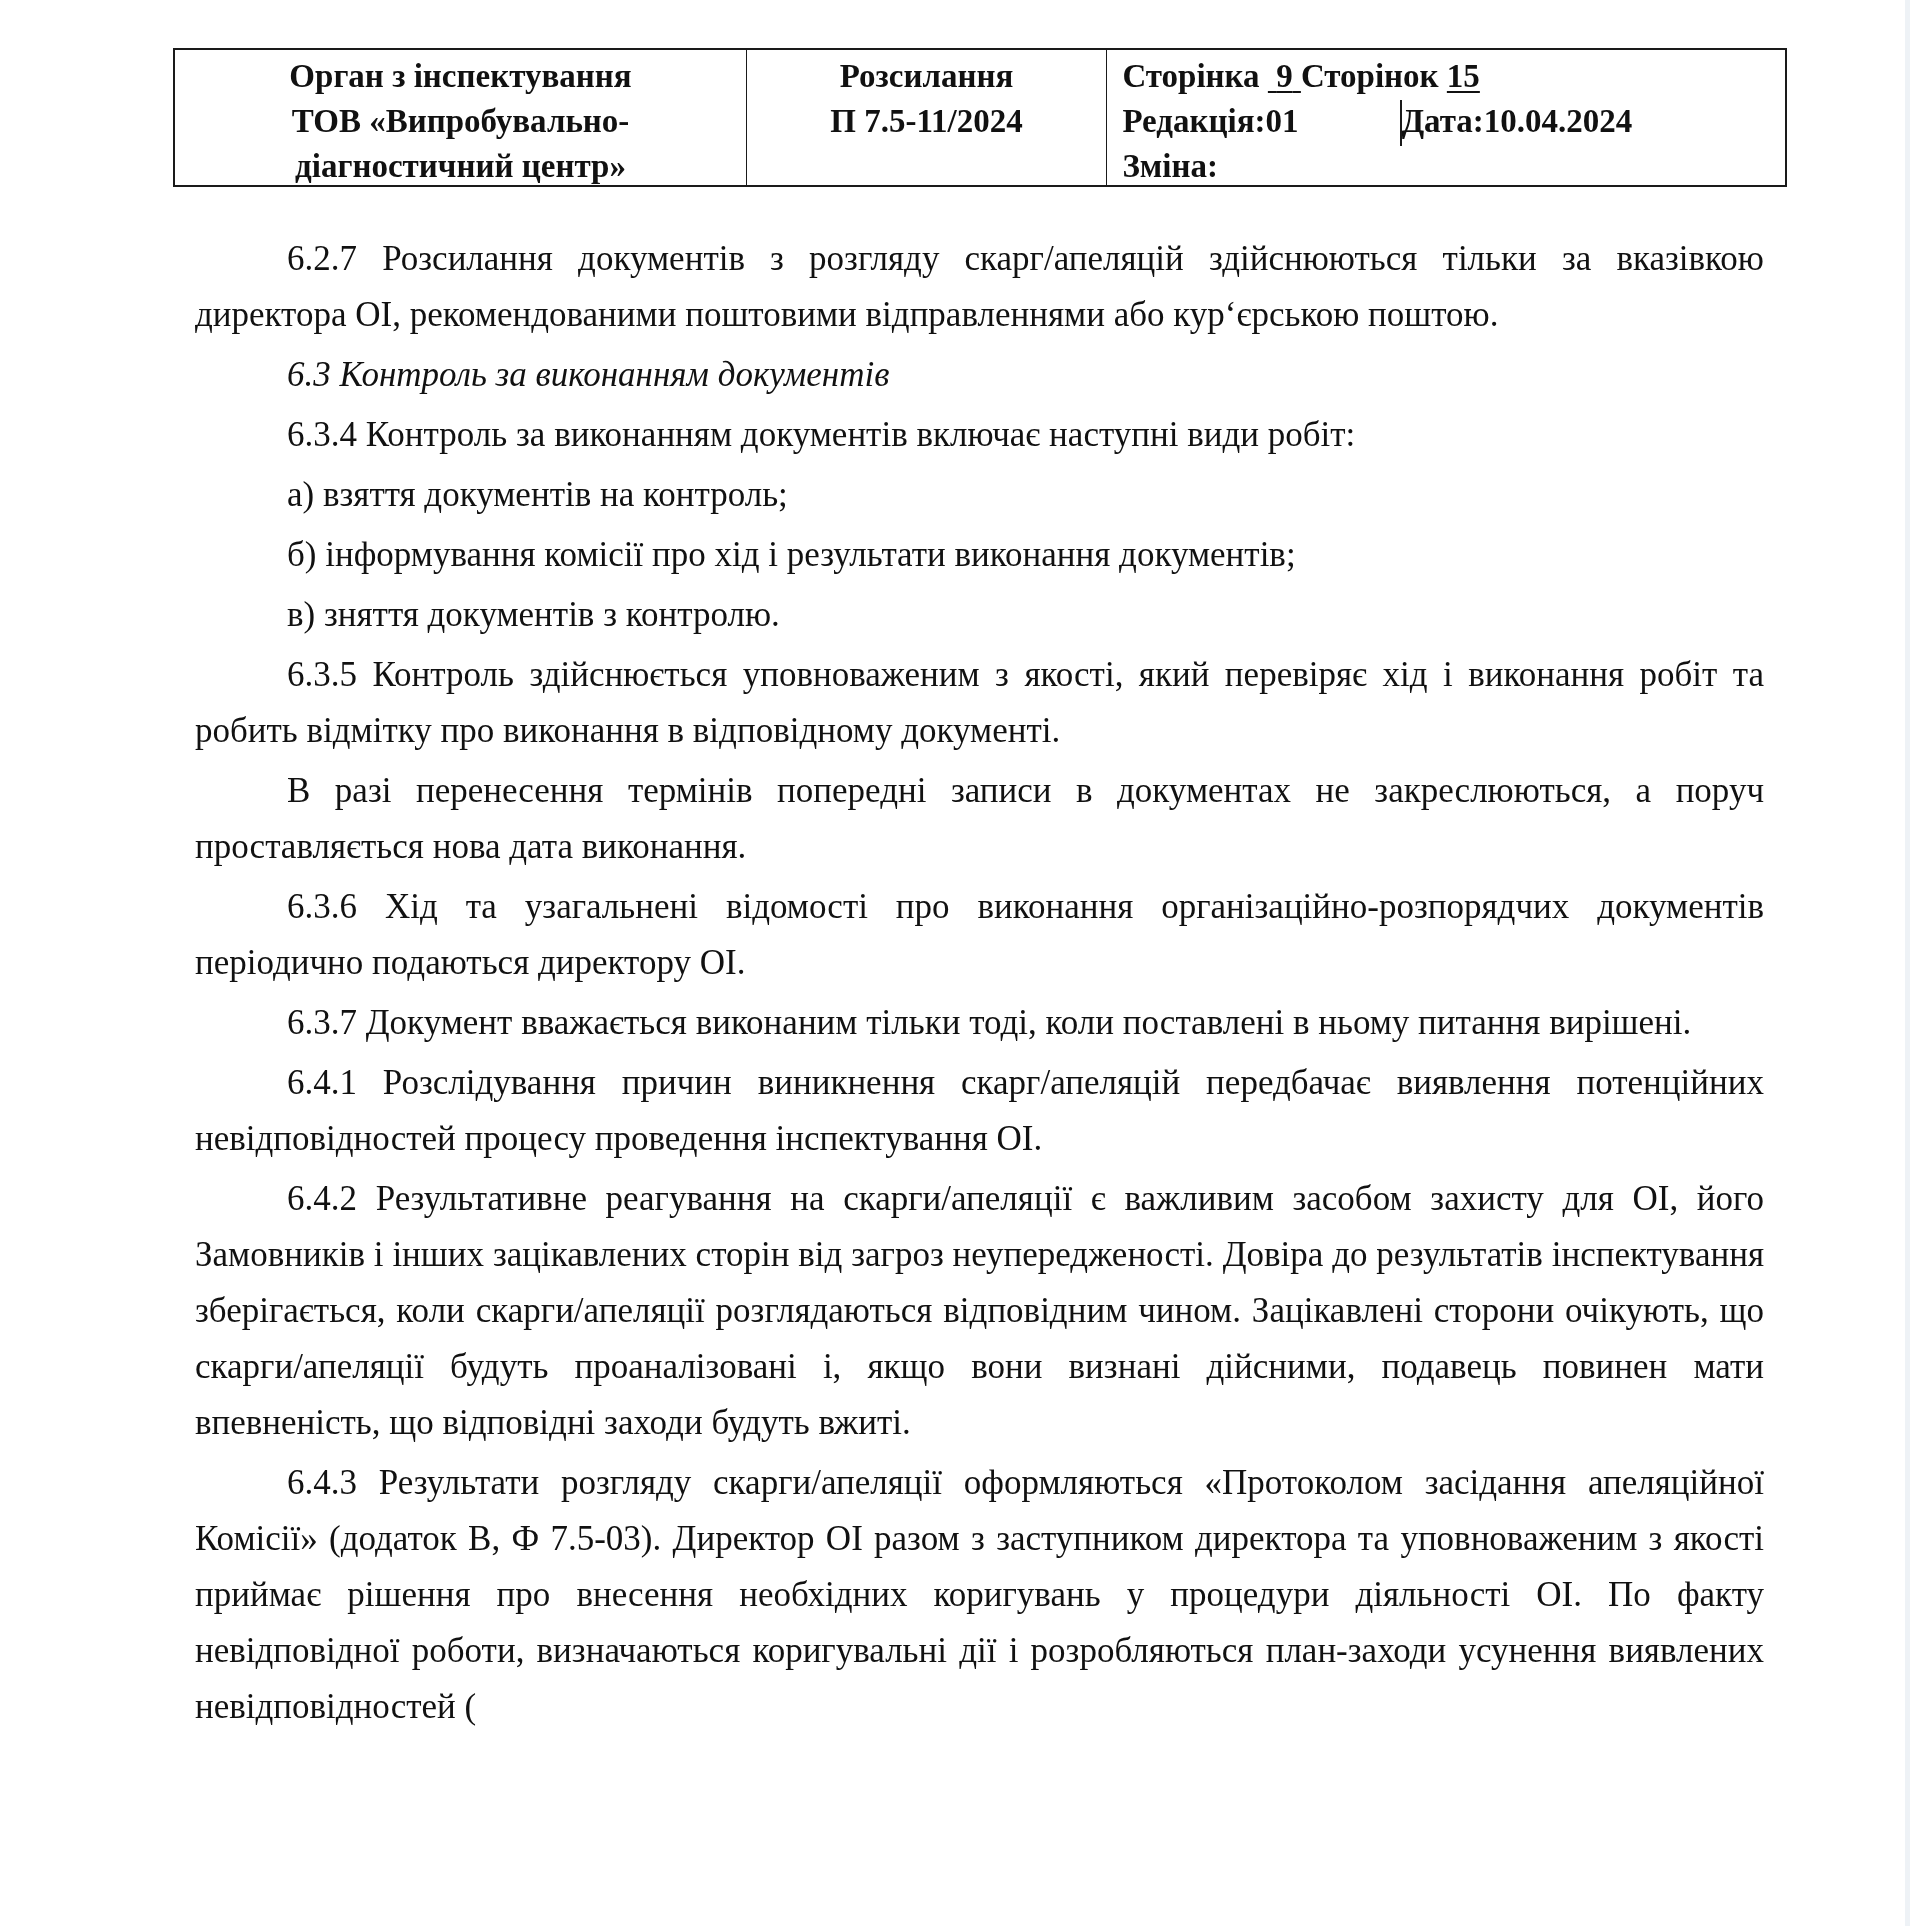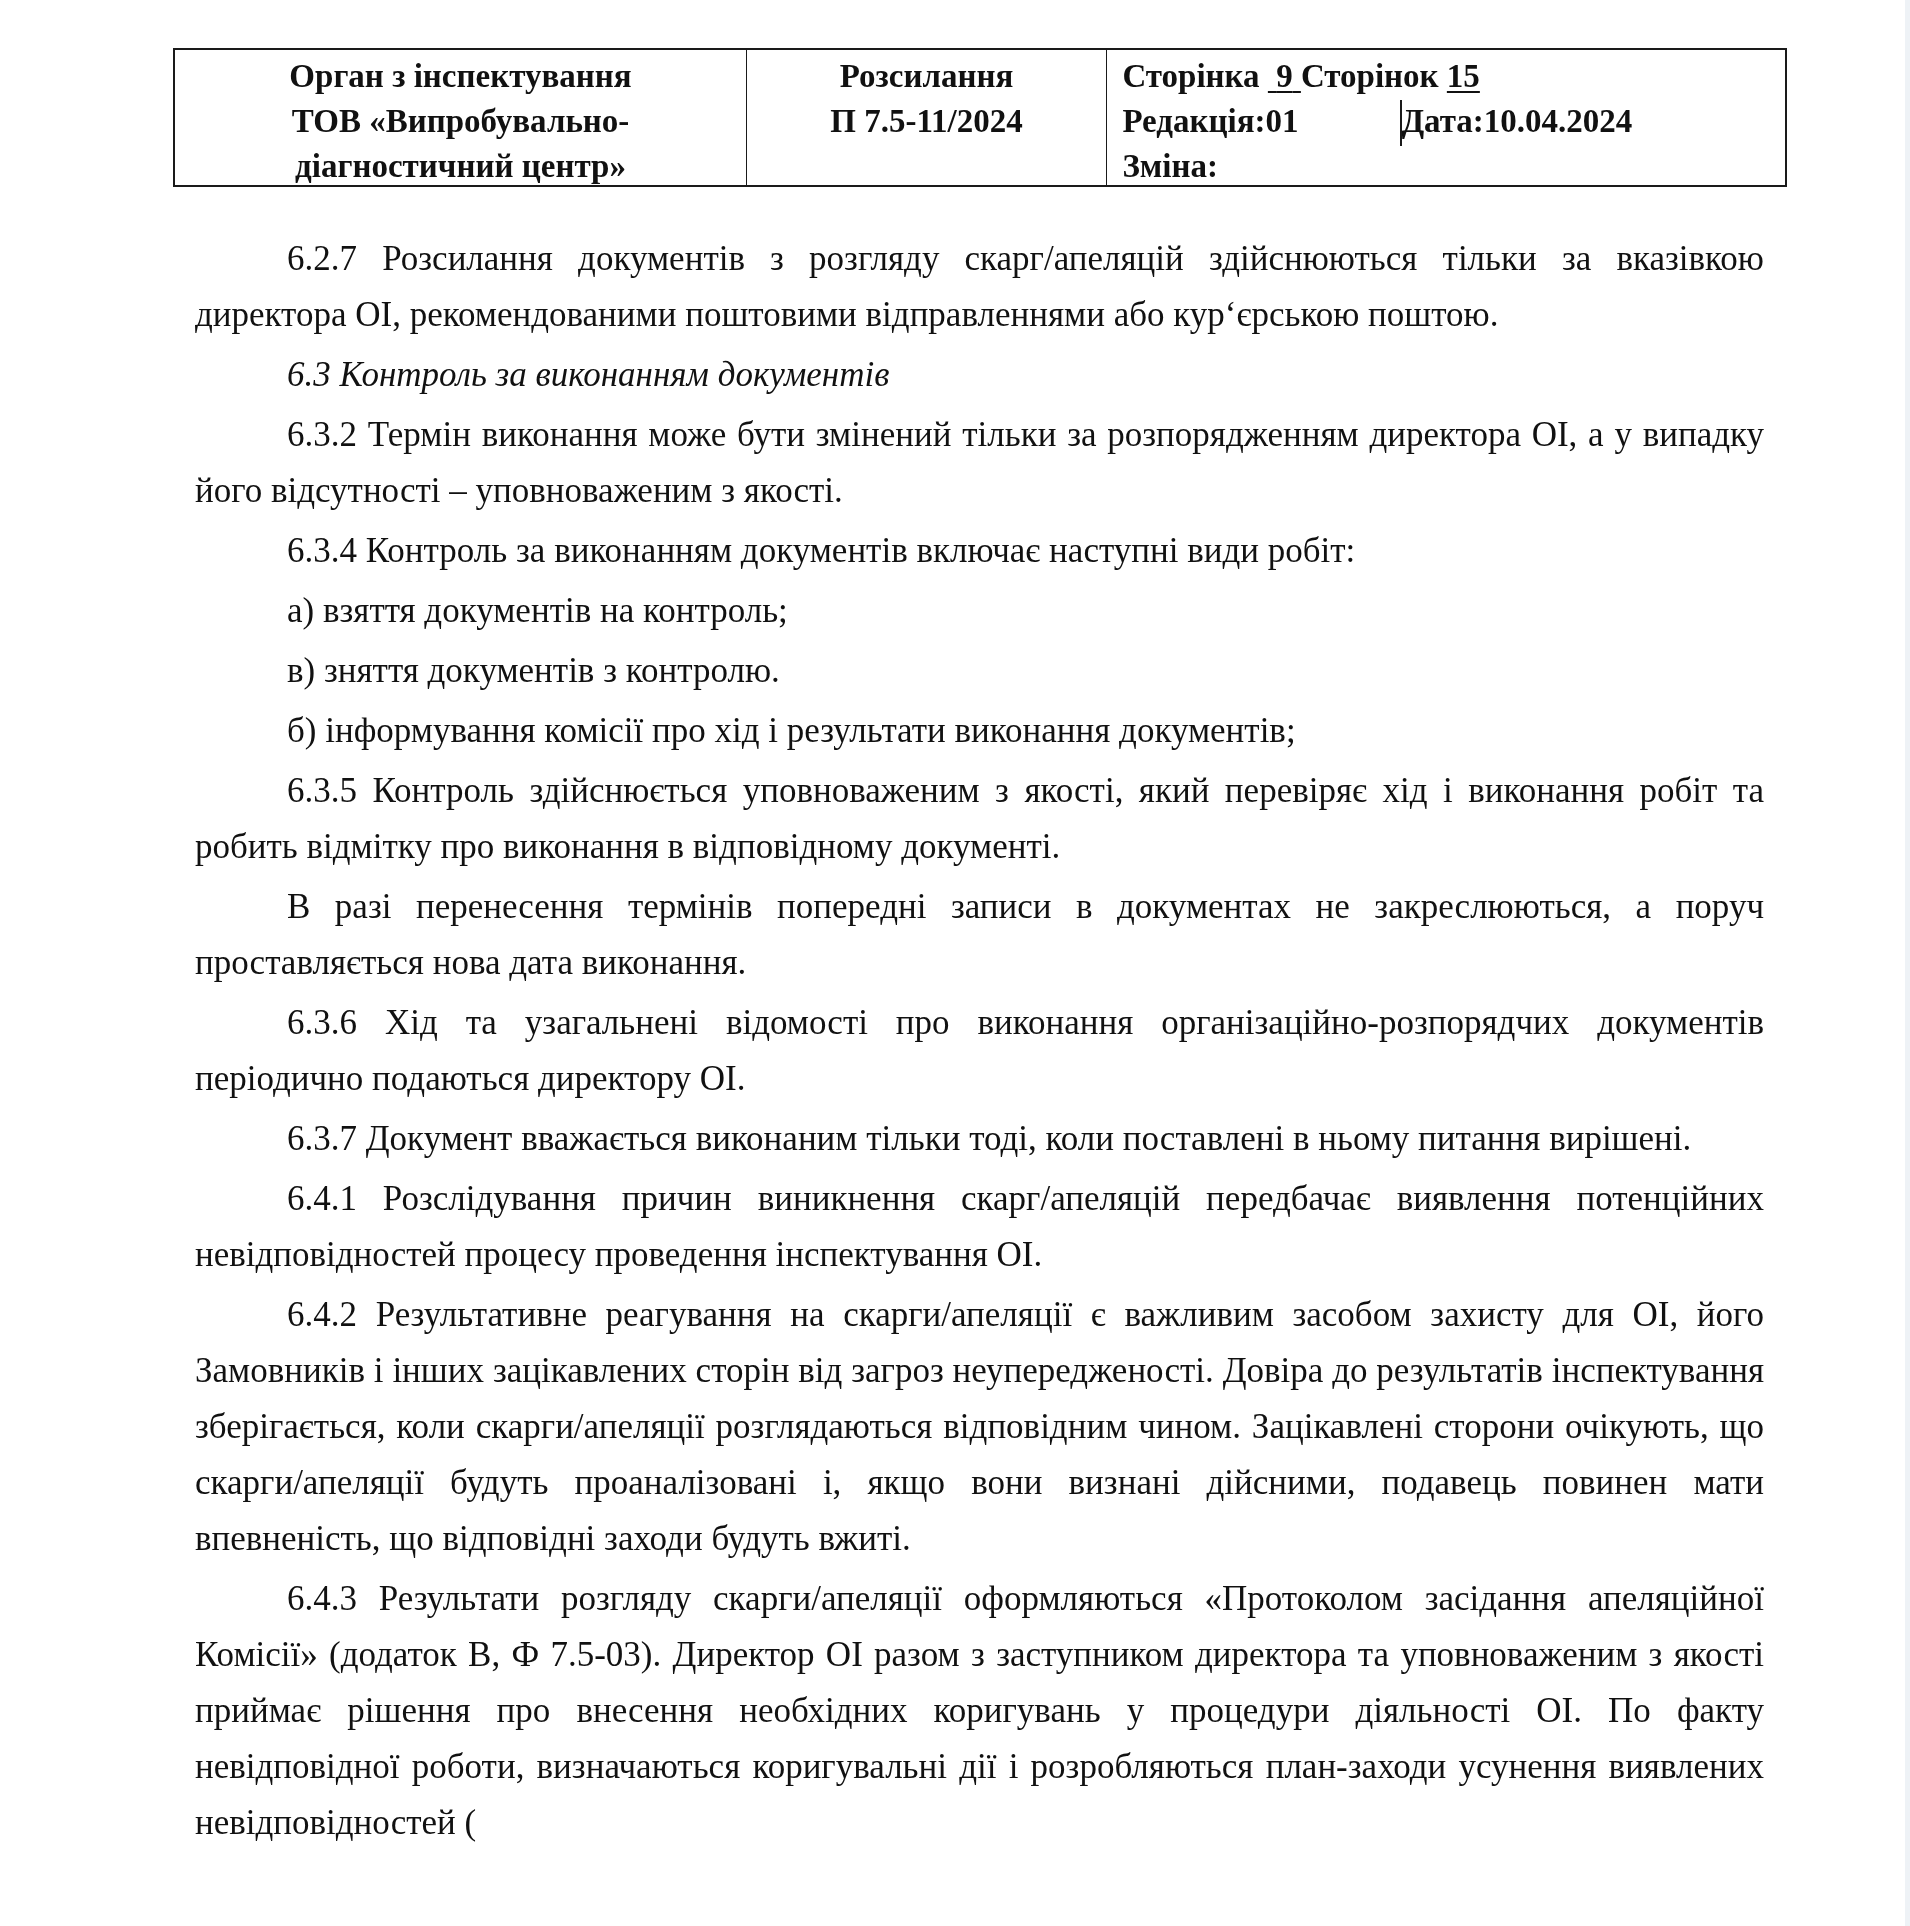--- a/index.html
+++ b/index.html
@@ -109,25 +109,24 @@
         <span class="sep"></span>
         <span class="dt">Дата:10.04.2024</span>
       </div>
       <span class="hdr-line">Зміна:</span>
     </div>
   </div>
 
   <div class="body">
     <p class="p ind">6.2.7 Розсилання документів з розгляду скарг/апеляцій здійснюються тільки за вказівкою директора ОІ, рекомендованими поштовими відправленнями або кур‘єрською поштою.</p>
     <p class="sec">6.3 Контроль за виконанням документів</p>
-    <p class="p ind">6.3.2 Термін виконання може бути змінений тільки за розпорядженням  директора ОІ, а у випадку його відсутності – уповноваженим з якості.</p>
     <p class="p ind">6.3.4 Контроль за виконанням документів включає наступні види робіт:</p>
     <p class="p ind">а) взяття документів на контроль;</p>
+    <p class="p ind">б) інформування комісії про хід і результати виконання документів;</p>
     <p class="p ind">в) зняття документів з контролю.</p>
-    <p class="p ind">б) інформування комісії про хід і результати виконання документів;</p>
     <p class="p ind">6.3.5 Контроль здійснюється уповноваженим з якості, який перевіряє хід і виконання робіт та робить відмітку про виконання в відповідному документі.</p>
     <p class="p ind">В разі перенесення термінів попередні записи в документах не закреслюються, а поруч проставляється нова дата виконання.</p>
     <p class="p ind">6.3.6 Хід та узагальнені відомості про виконання організаційно-розпорядчих документів періодично подаються директору ОІ.</p>
     <p class="p ind">6.3.7 Документ вважається виконаним тільки тоді, коли поставлені в ньому питання вирішені.</p>
     <p class="p ind">6.4.1 Розслідування причин виникнення скарг/апеляцій передбачає виявлення потенційних невідповідностей  процесу проведення інспектування ОІ.</p>
     <p class="p ind">6.4.2 Результативне реагування на скарги/апеляції є важливим засобом захисту для ОІ, його Замовників і інших зацікавлених сторін від загроз неупередженості. Довіра до результатів інспектування зберігається, коли скарги/апеляції розглядаються відповідним чином. Зацікавлені сторони очікують, що скарги/апеляції будуть проаналізовані і, якщо вони визнані дійсними, подавець повинен мати впевненість, що відповідні заходи будуть вжиті.</p>
     <p class="p ind"><span>6.4.3 Результати розгляду скарги/апеляції оформляються  «Протоколом засідання апеляційної Комісії» (додаток В, Ф 7.5-03). Директор ОІ разом з заступником директора та уповноваженим з якості приймає рішення про внесення необхідних коригувань у процедури діяльності ОІ. По факту невідповідної роботи, визначаються коригувальні дії і розробляються план-заходи усунення виявлених невідповідностей (</span></p>
 
   </div>
 

